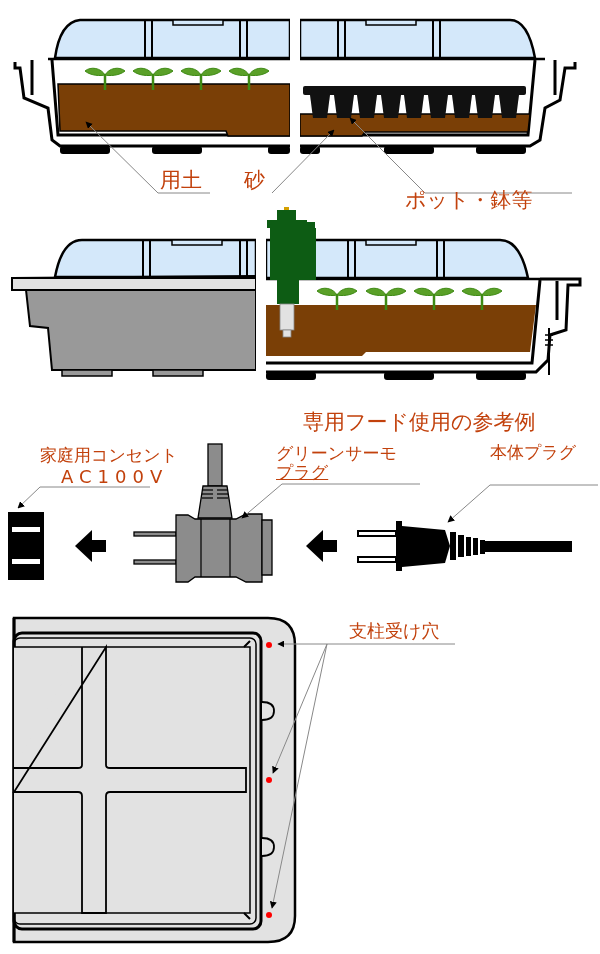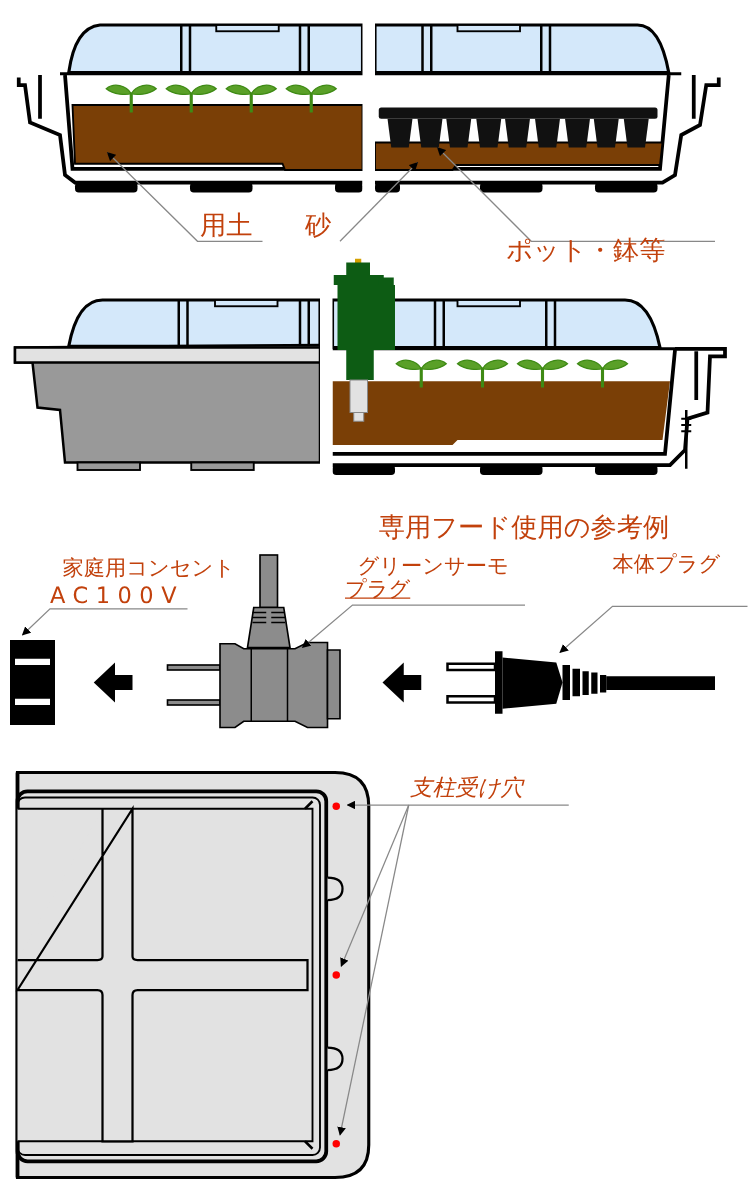--- a/index.html
+++ b/index.html
@@ -1,20 +1,20 @@
 <!DOCTYPE html>
 <html><head>
 <meta charset="utf-8">
 <style>
   html,body{margin:0;padding:0;background:#fff;}
   body{width:600px;height:954px;position:relative;overflow:hidden;font-family:"DejaVu Sans",sans-serif;}
   svg{position:absolute;left:0;top:0;}
   .lbl{position:absolute;color:#c2410c;white-space:nowrap;line-height:1;}
   .l22{font-size:21px;}
-  .l18{font-size:18px;}
+  .l18{font-size:18px;margin-left:21px;}
   .l17{font-size:17px;}
 </style>
 </head>
 <body>
 
 <svg width="600" height="954" viewBox="0 0 600 954">
   <defs>
     <marker id="arr" viewBox="0 0 10 10" refX="9" refY="5" markerWidth="7" markerHeight="7" orient="auto-start-reverse">
       <path d="M0,0 L10,5 L0,10 z" fill="#000"></path>
     </marker>
@@ -194,19 +194,19 @@
     <line x1="327" y1="644" x2="272" y2="908" stroke="#888" stroke-width="1" marker-end="url(#arr)"></line>
   </g>
 </svg>
 
 <div class="lbl l22" style="left:160px;top:170px;">用土</div>
 <div class="lbl l22" style="left:244px;top:170px;">砂</div>
 <div class="lbl l22" style="left:405px;top:170px;margin-top:20px;">ポット・鉢等</div>
 
 <div class="lbl l22" style="left:303px;top:412px;">専用フード使用の参考例</div>
 
-<div class="lbl l17" style="left:50px;top:447px;">家庭用コンセント</div>
+<div class="lbl l17" style="left:40px;top:447px;">家庭用コンセント</div>
 <div class="lbl l18" style="left:40px;top:468px;letter-spacing:6px;">AC100V</div>
-<div class="lbl l17" style="left:276px;top:445px;margin-left:10px;">グリーンサーモ</div>
+<div class="lbl l17" style="left:276px;top:445px;">グリーンサーモ</div>
 <div class="lbl l17" style="left:276px;top:464px;text-decoration:underline;">プラグ</div>
 <div class="lbl l17" style="left:490px;top:444px;">本体プラグ</div>
 
-<div class="lbl l18" style="left:328px;top:622px;font-style:italic;">支柱受け穴</div>
+<div class="lbl l18" style="left:328px;top:622px;">支柱受け穴</div>
 
 </body></html>

